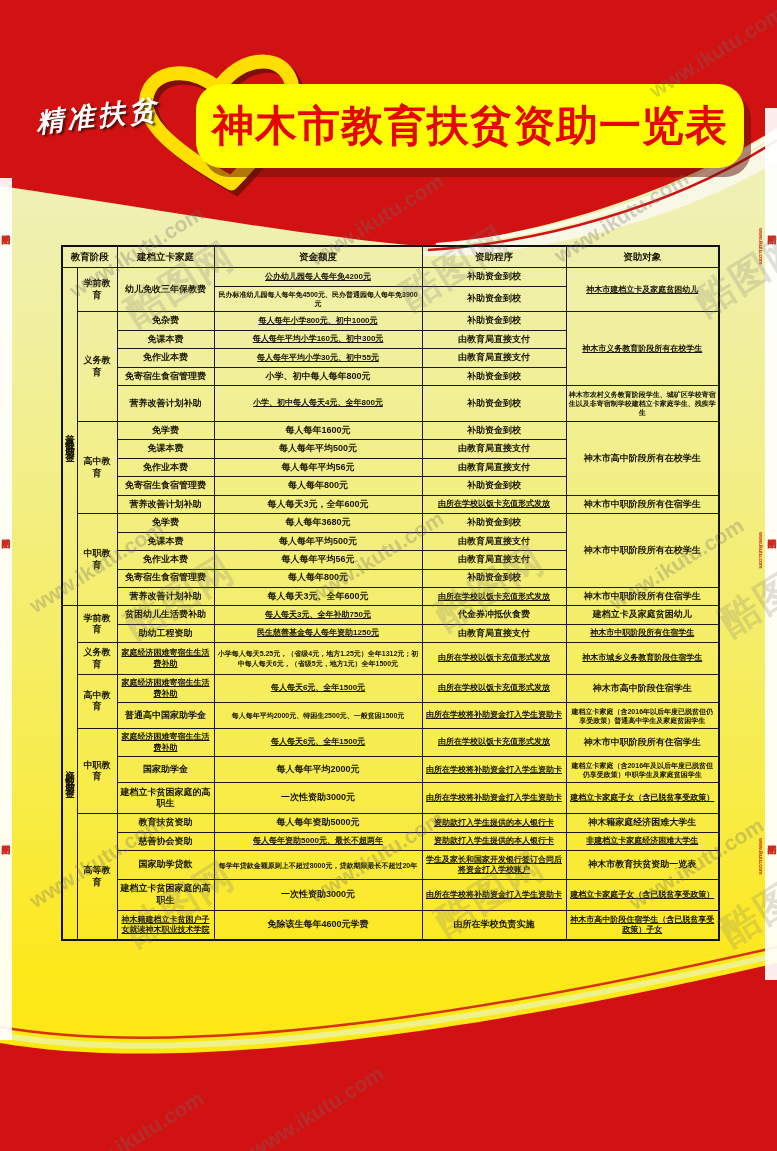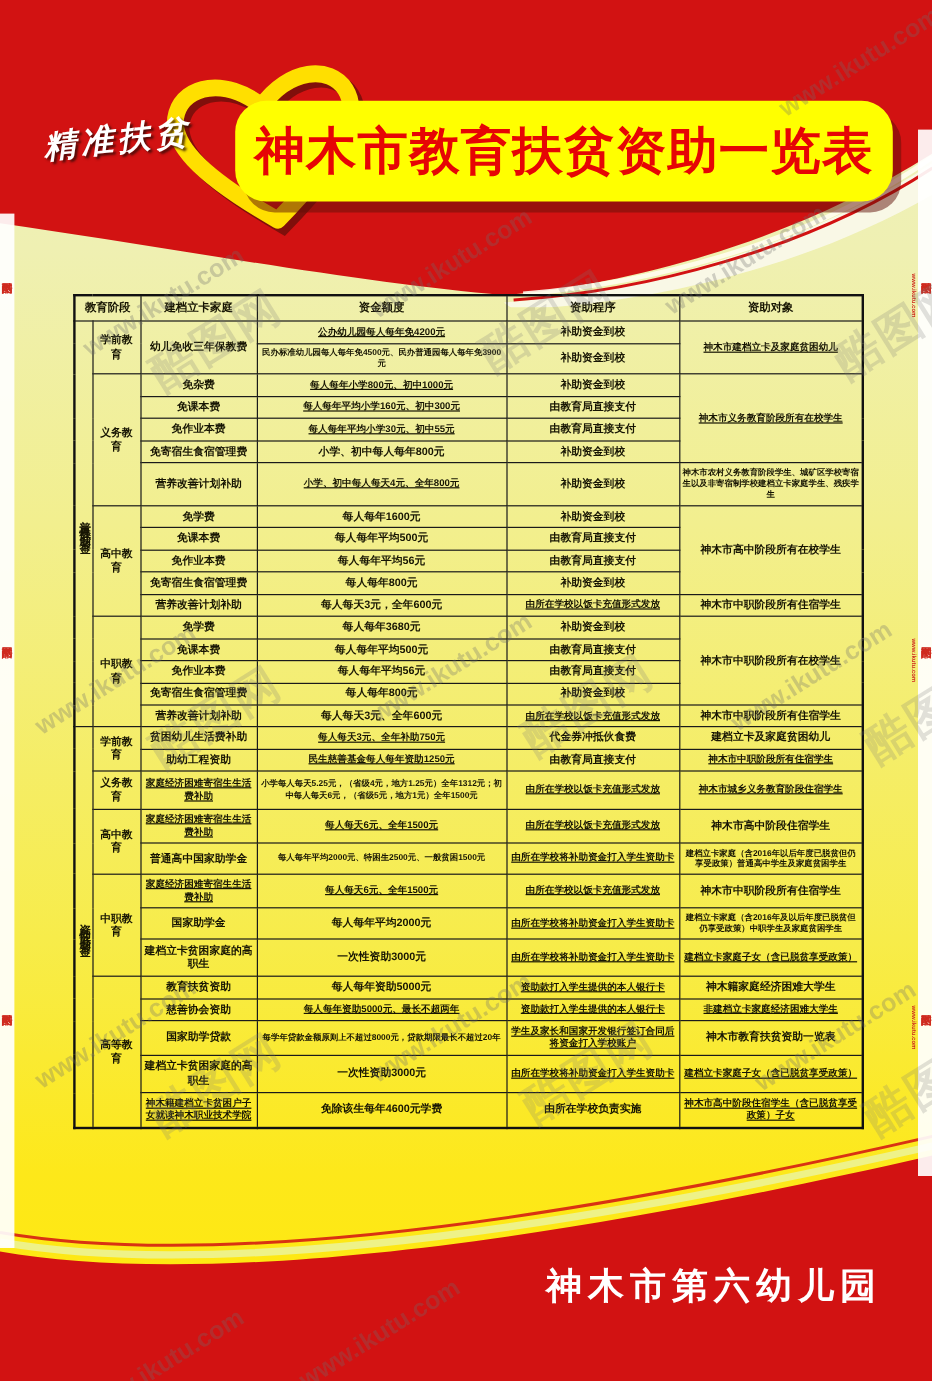--- a/index.html
+++ b/index.html
@@ -285,21 +285,20 @@
         </tr>
       </tbody>
   </table>
 
   <svg id="footer-deco" class="deco" width="777" height="220" viewBox="0 0 777 220">
     <path d="M0,112 C150,138 400,118 777,32 L777,220 L0,220 Z" fill="#d21212"></path>
     <path d="M0,104 C150,130 400,110 777,24" fill="none" stroke="#eef288" stroke-width="6"></path>
     <path d="M0,96 C150,122 400,102 777,16" fill="none" stroke="#d21212" stroke-width="2.5" opacity="0.85"></path>
   </svg>
 
-  <div class="footer-text">神木市第六幼儿园</div>
 
   <div class="strip left"></div>
   <div class="strip right"></div>
   <div class="wm-layer">
       <span class="wm url" style="left: 60px; top: 240px;">www.ikutu.com</span>
       <span class="wm url" style="left: 300px; top: 208px;">www.ikutu.com</span>
       <span class="wm url" style="left: 545px; top: 205px;">www.ikutu.com</span>
       <span class="wm url" style="left: 640px; top: 40px;">www.ikutu.com</span>
       <span class="wm url" style="left: 20px; top: 555px;">www.ikutu.com</span>
       <span class="wm url" style="left: 300px; top: 545px;">www.ikutu.com</span>

